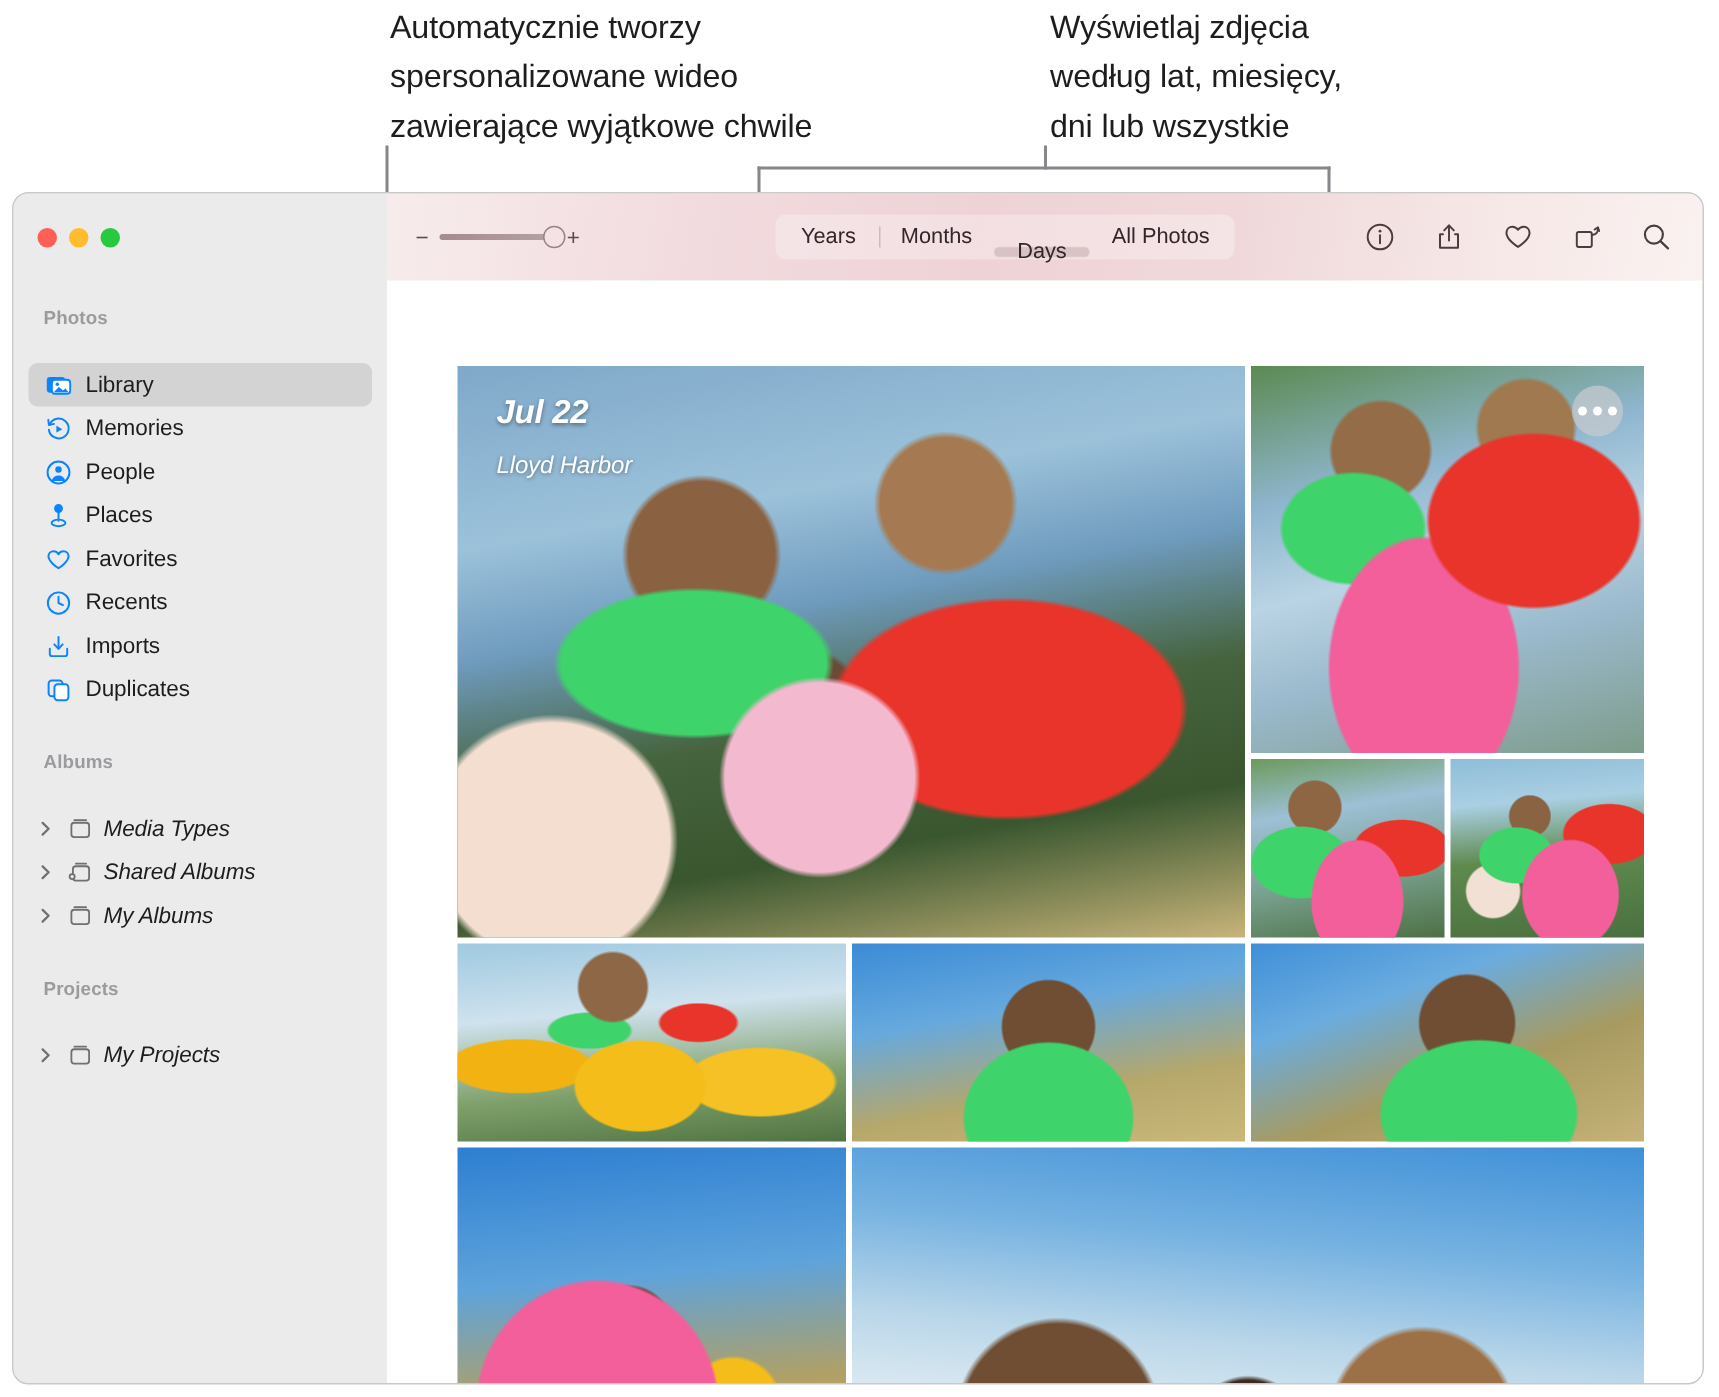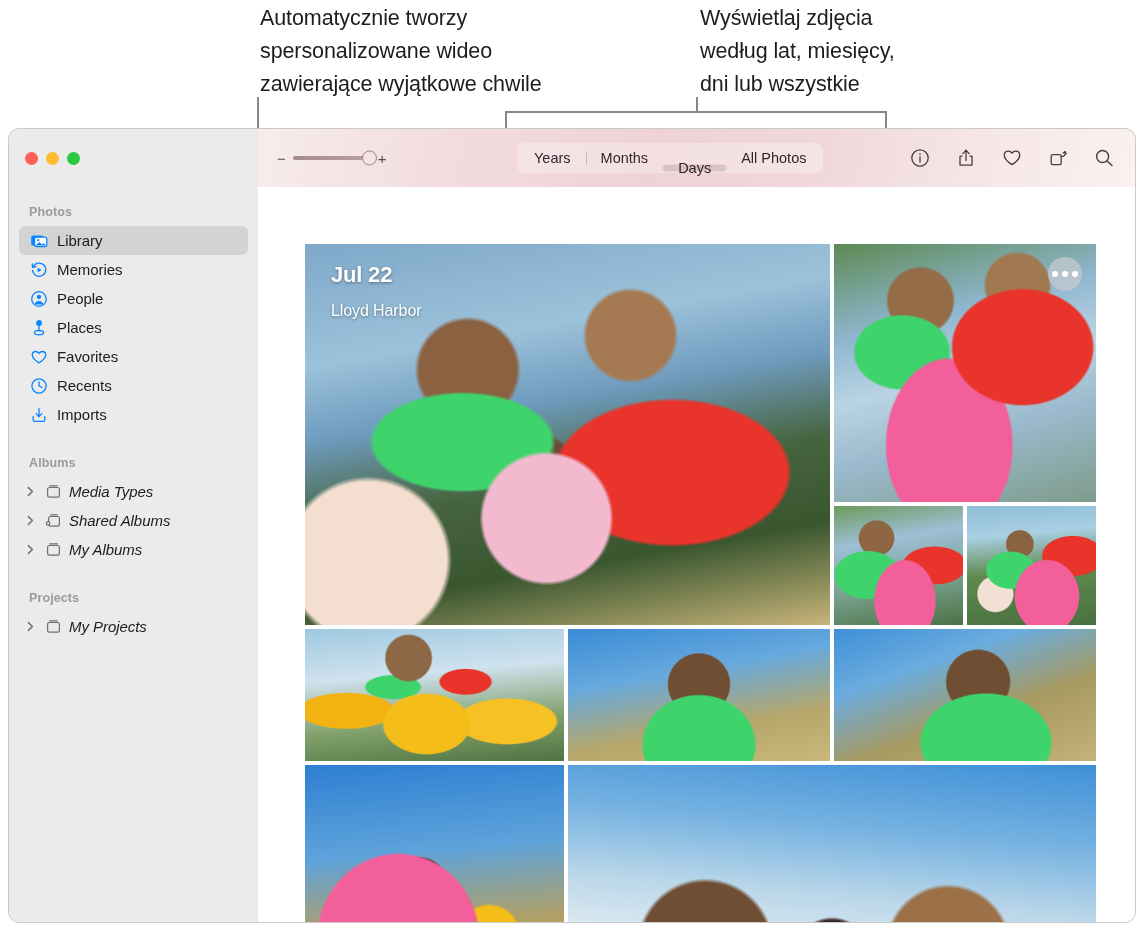--- a/index.html
+++ b/index.html
@@ -131,21 +131,21 @@
   #sidebar {
     width: 249px; flex: 0 0 249px;
     background: #ebebeb;
     padding: 0 10px;
     overflow: hidden;
   }
   .sb-section {
     font-size: 12.5px;
     font-weight: bold;
     color: #9b9b9f;
-    padding: 6px 0 7px 10px;
+    padding: 6px 0 23px 10px;
     letter-spacing: 0.1px;
   }
   #sb-photos-header { padding-top: 18px; }
   #sb-albums-header { padding-top: 27px; }
   #sb-projects-header { padding-top: 27px; }
 
   .sb-item {
     display: flex; align-items: center;
     height: 29px;
     padding-left: 10px;
@@ -209,20 +209,21 @@
   .p-main {
     background:
       radial-gradient(circle at 46% 72%, #f2b9cf 0 16%, rgba(242,185,207,0) 17%),
       radial-gradient(ellipse at 70% 60%, #e8342a 0 22%, rgba(232,52,42,0) 23%),
       radial-gradient(ellipse at 30% 52%, #3fd36b 0 17%, rgba(63,211,107,0) 18%),
       radial-gradient(circle at 44% 60%, #6b4a37 0 10%, rgba(107,74,55,0) 11%),
       radial-gradient(circle at 31% 33%, #8a6242 0 11%, rgba(138,98,66,0) 12%),
       radial-gradient(circle at 62% 24%, #a57a52 0 10%, rgba(165,122,82,0) 11%),
       radial-gradient(circle at 12% 83%, #f4ded0 0 14%, rgba(244,222,208,0) 15%),
       linear-gradient(170deg, #7fa8c9 0%, #9cc2da 26%, #6f9bbe 42%, #46643e 60%, #39562f 78%, #c8b47a 100%);
+    font-style: italic;
   }
   .p-2 {
     background:
       radial-gradient(ellipse at 72% 40%, #e8342a 0 26%, rgba(232,52,42,0) 27%),
       radial-gradient(ellipse at 44% 78%, #f25f9b 0 30%, rgba(242,95,155,0) 31%),
       radial-gradient(ellipse at 26% 42%, #3fd36b 0 17%, rgba(63,211,107,0) 18%),
       radial-gradient(circle at 52% 60%, #5d3c2b 0 13%, rgba(93,60,43,0) 14%),
       radial-gradient(circle at 33% 22%, #946c48 0 12%, rgba(148,108,72,0) 13%),
       radial-gradient(circle at 70% 16%, #a07950 0 11%, rgba(160,121,80,0) 12%),
       linear-gradient(165deg, #5c8a52 0%, #8fb6cf 30%, #b9d4e4 50%, #9ab9cc 70%, #7e9c8a 100%);
@@ -459,20 +460,29 @@
           <span class="sb-icon">
             <svg width="18" height="18" viewBox="0 0 18 18" fill="none" stroke="#0a84ff" stroke-width="1.3" stroke-linecap="round" stroke-linejoin="round">
               <path d="M3.2 10.4 V14.0 A1.4 1.4 0 0 0 4.6 15.4 H13.4 A1.4 1.4 0 0 0 14.8 14.0 V10.4"></path>
               <path d="M9 2.6 V10.3"></path>
               <path d="M6.2 7.6 L9 10.5 L11.8 7.6"></path>
             </svg>
           </span>
           <span class="sb-label">Imports</span>
         </div>
 
+        <div class="sb-item">
+          <span class="sb-icon">
+            <svg width="18" height="18" viewBox="0 0 18 18" fill="none" stroke="#0a84ff" stroke-width="1.3">
+              <rect x="2.4" y="2.6" width="9.3" height="10.6" rx="2.1"></rect>
+              <rect x="6.3" y="5.2" width="9.3" height="10.6" rx="2.1" fill="#fff"></rect>
+            </svg>
+          </span>
+          <span class="sb-label">Duplicates</span>
+        </div>
 
         <div class="sb-section" id="sb-albums-header">Albums</div>
 
         <div class="sb-item album">
           <span class="sb-disc">
             <svg width="9" height="11" viewBox="0 0 9 11" fill="none" stroke="#6f6f74" stroke-width="1.5" stroke-linecap="round" stroke-linejoin="round">
                 <path d="M2.4 1.6 L6.4 5.5 L2.4 9.4"></path>
               </svg>
           </span>
           <span class="sb-icon">

